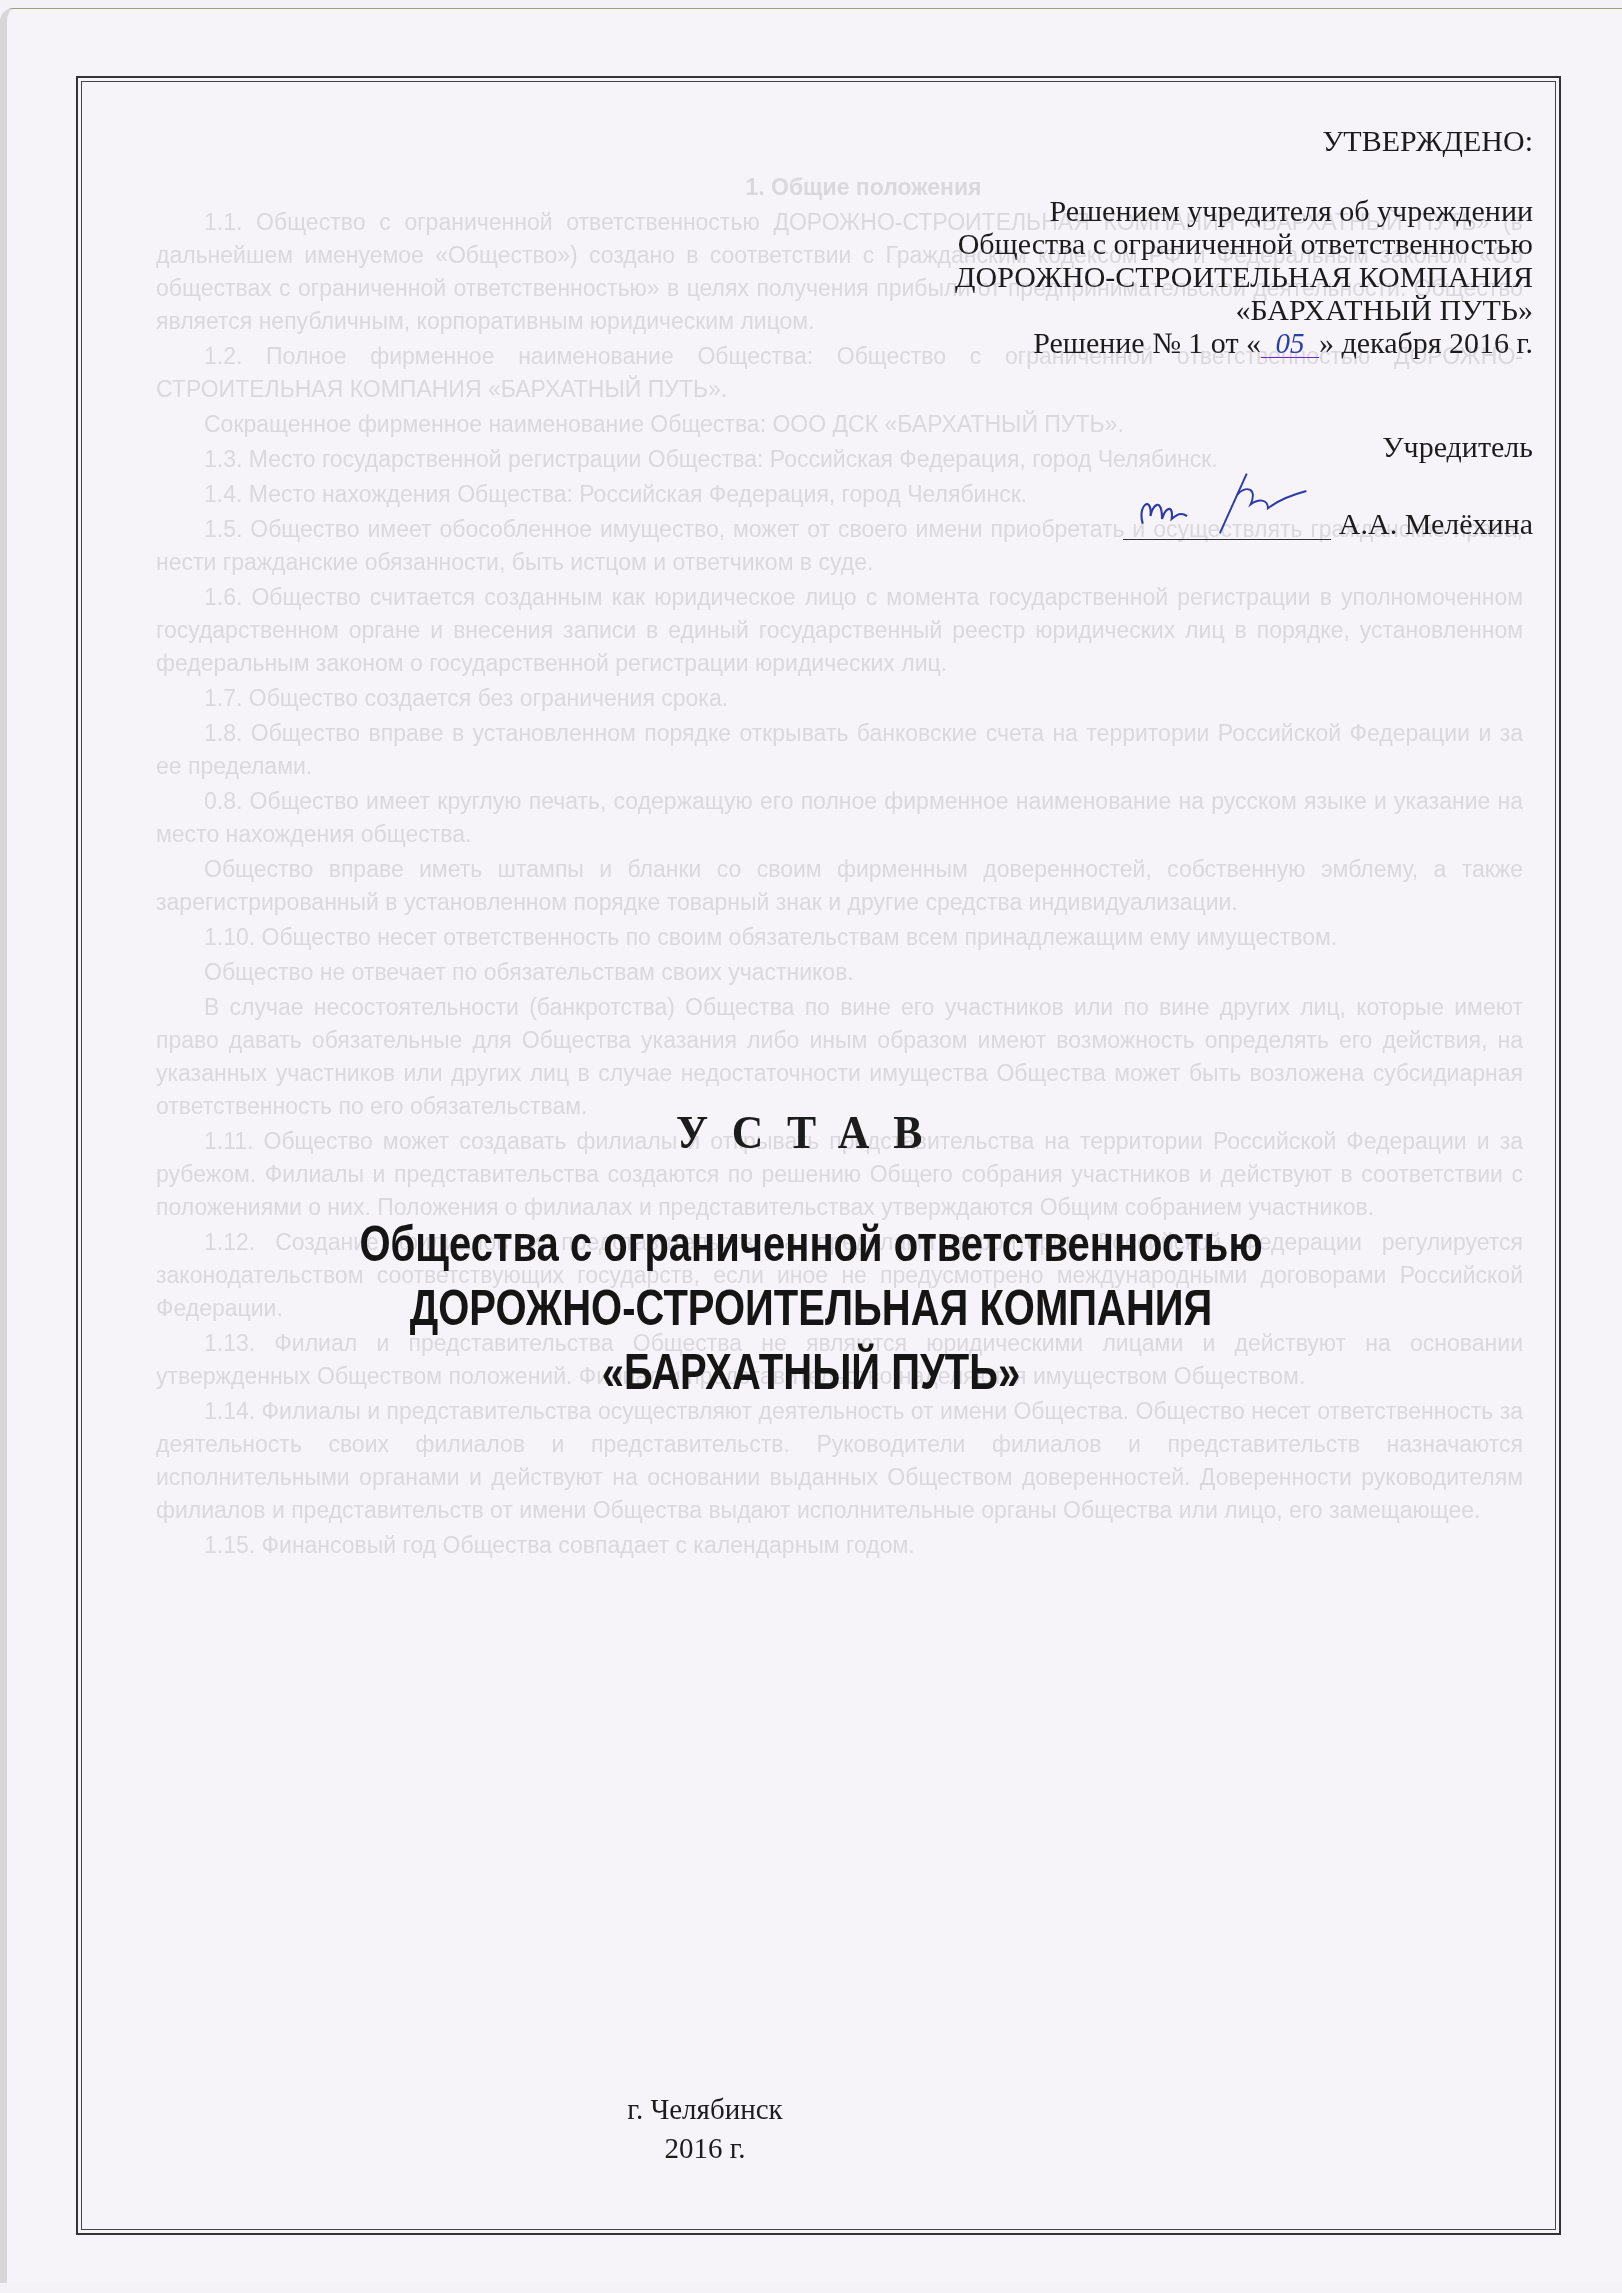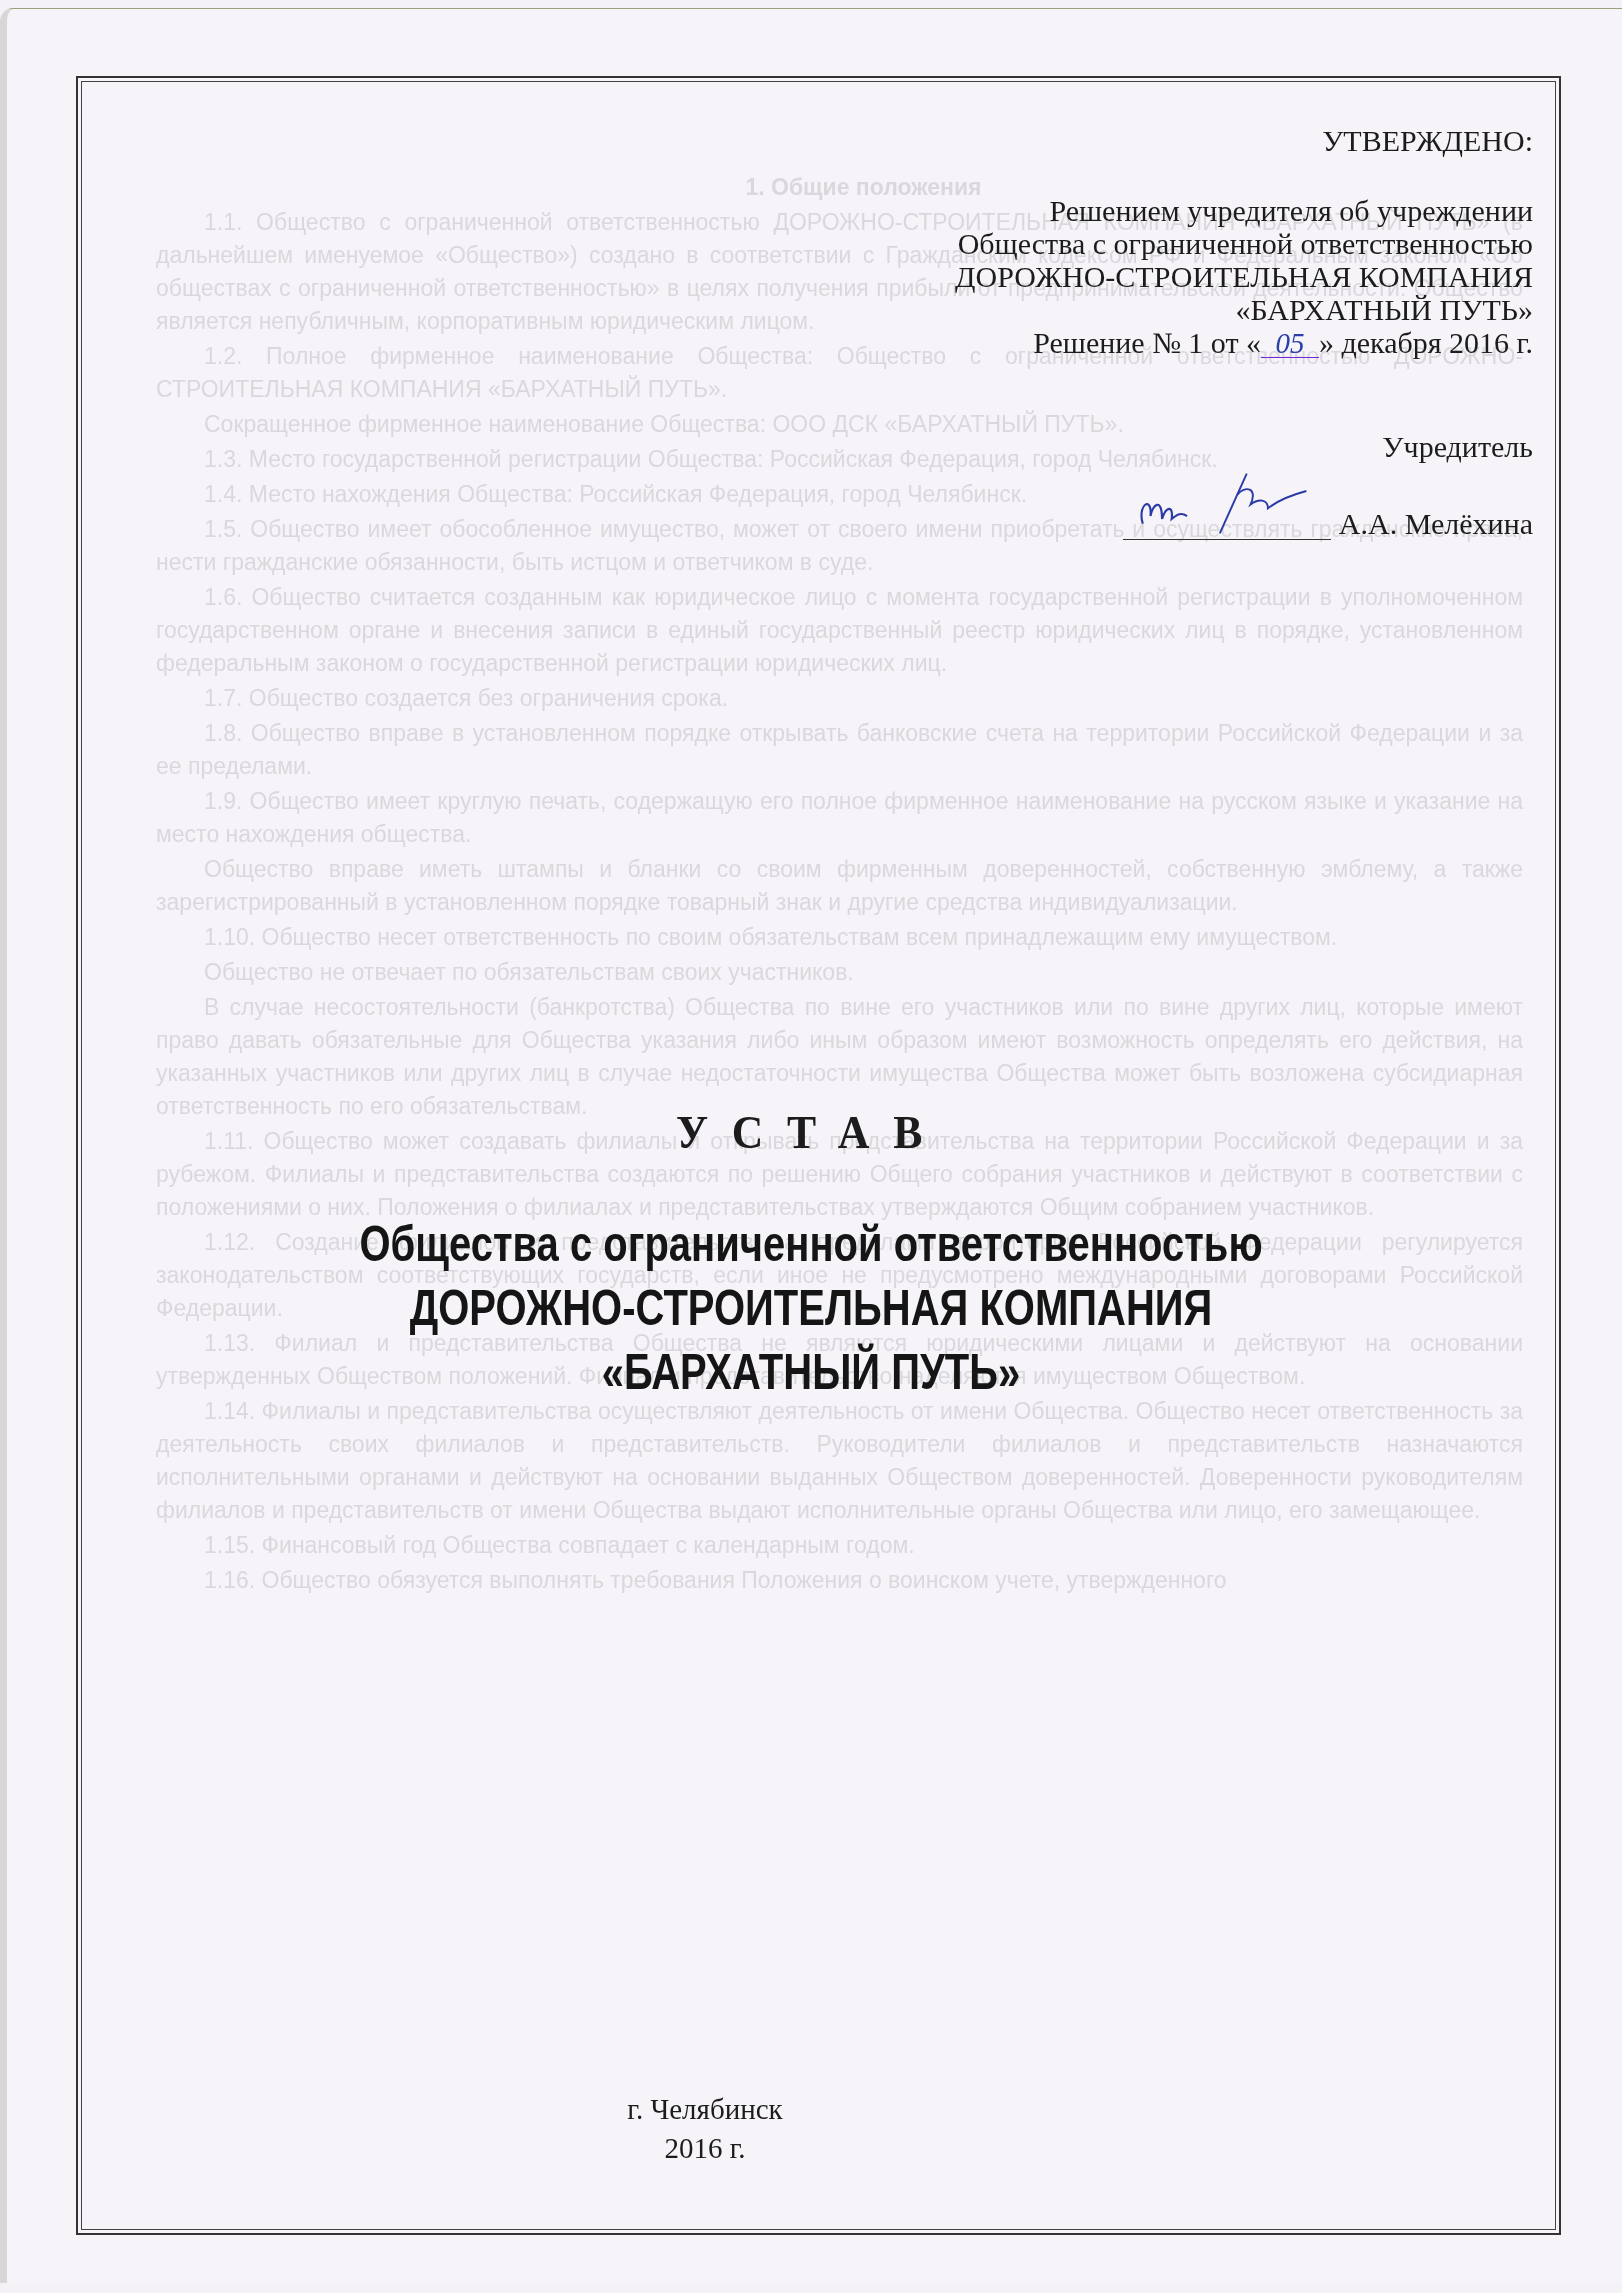--- a/index.html
+++ b/index.html
@@ -76,31 +76,30 @@
   <p class="ctr">1. Общие положения</p>
   <p>1.1. Общество с ограниченной ответственностью ДОРОЖНО-СТРОИТЕЛЬНАЯ КОМПАНИЯ «БАРХАТНЫЙ ПУТЬ» (в дальнейшем именуемое «Общество») создано в соответствии с Гражданским кодексом РФ и Федеральным законом «Об обществах с ограниченной ответственностью» в целях получения прибыли от предпринимательской деятельности. Общество является непубличным, корпоративным юридическим лицом.</p>
   <p>1.2. Полное фирменное наименование Общества: Общество с ограниченной ответственностью ДОРОЖНО-СТРОИТЕЛЬНАЯ КОМПАНИЯ «БАРХАТНЫЙ ПУТЬ».</p>
   <p>Сокращенное фирменное наименование Общества: ООО ДСК «БАРХАТНЫЙ ПУТЬ».</p>
   <p>1.3. Место государственной регистрации Общества: Российская Федерация, город Челябинск.</p>
   <p>1.4. Место нахождения Общества: Российская Федерация, город Челябинск.</p>
   <p>1.5. Общество имеет обособленное имущество, может от своего имени приобретать и осуществлять гражданские права, нести гражданские обязанности, быть истцом и ответчиком в суде.</p>
   <p>1.6. Общество считается созданным как юридическое лицо с момента государственной регистрации в уполномоченном государственном органе и внесения записи в единый государственный реестр юридических лиц в порядке, установленном федеральным законом о государственной регистрации юридических лиц.</p>
   <p>1.7. Общество создается без ограничения срока.</p>
   <p>1.8. Общество вправе в установленном порядке открывать банковские счета на территории Российской Федерации и за ее пределами.</p>
-  <p>1.9. Общество имеет круглую печать, содержащую его полное фирменное наименование на русском языке и указание на место нахождения общества.</p>
+  <p>0.8. Общество имеет круглую печать, содержащую его полное фирменное наименование на русском языке и указание на место нахождения общества.</p>
   <p>Общество вправе иметь штампы и бланки со своим фирменным доверенностей, собственную эмблему, а также зарегистрированный в установленном порядке товарный знак и другие средства индивидуализации.</p>
   <p>1.10. Общество несет ответственность по своим обязательствам всем принадлежащим ему имуществом.</p>
   <p>Общество не отвечает по обязательствам своих участников.</p>
   <p>В случае несостоятельности (банкротства) Общества по вине его участников или по вине других лиц, которые имеют право давать обязательные для Общества указания либо иным образом имеют возможность определять его действия, на указанных участников или других лиц в случае недостаточности имущества Общества может быть возложена субсидиарная ответственность по его обязательствам.</p>
   <p>1.11. Общество может создавать филиалы и открывать представительства на территории Российской Федерации и за рубежом. Филиалы и представительства создаются по решению Общего собрания участников и действуют в соответствии с положениями о них. Положения о филиалах и представительствах утверждаются Общим собранием участников.</p>
   <p>1.12. Создание филиалов и представительств за пределами территории Российской Федерации регулируется законодательством соответствующих государств, если иное не предусмотрено международными договорами Российской Федерации.</p>
   <p>1.13. Филиал и представительства Общества не являются юридическими лицами и действуют на основании утвержденных Обществом положений. Филиал и представительство наделяются имуществом Обществом.</p>
   <p>1.14. Филиалы и представительства осуществляют деятельность от имени Общества. Общество несет ответственность за деятельность своих филиалов и представительств. Руководители филиалов и представительств назначаются исполнительными органами и действуют на основании выданных Обществом доверенностей. Доверенности руководителям филиалов и представительств от имени Общества выдают исполнительные органы Общества или лицо, его замещающее.</p>
   <p>1.15. Финансовый год Общества совпадает с календарным годом.</p>
-  <p>1.16. Общество обязуется выполнять требования Положения о воинском учете, утвержденного</p>
 </div>
 
 <div class="frame"></div>
 
 <div class="approval">
   <div class="approved">УТВЕРЖДЕНО:</div>
   <div class="line">Решением  учредителя об учреждении</div>
   <div class="line">Общества с ограниченной ответственностью</div>
   <div class="line">ДОРОЖНО-СТРОИТЕЛЬНАЯ КОМПАНИЯ</div>
   <div class="line">«БАРХАТНЫЙ ПУТЬ»</div>

